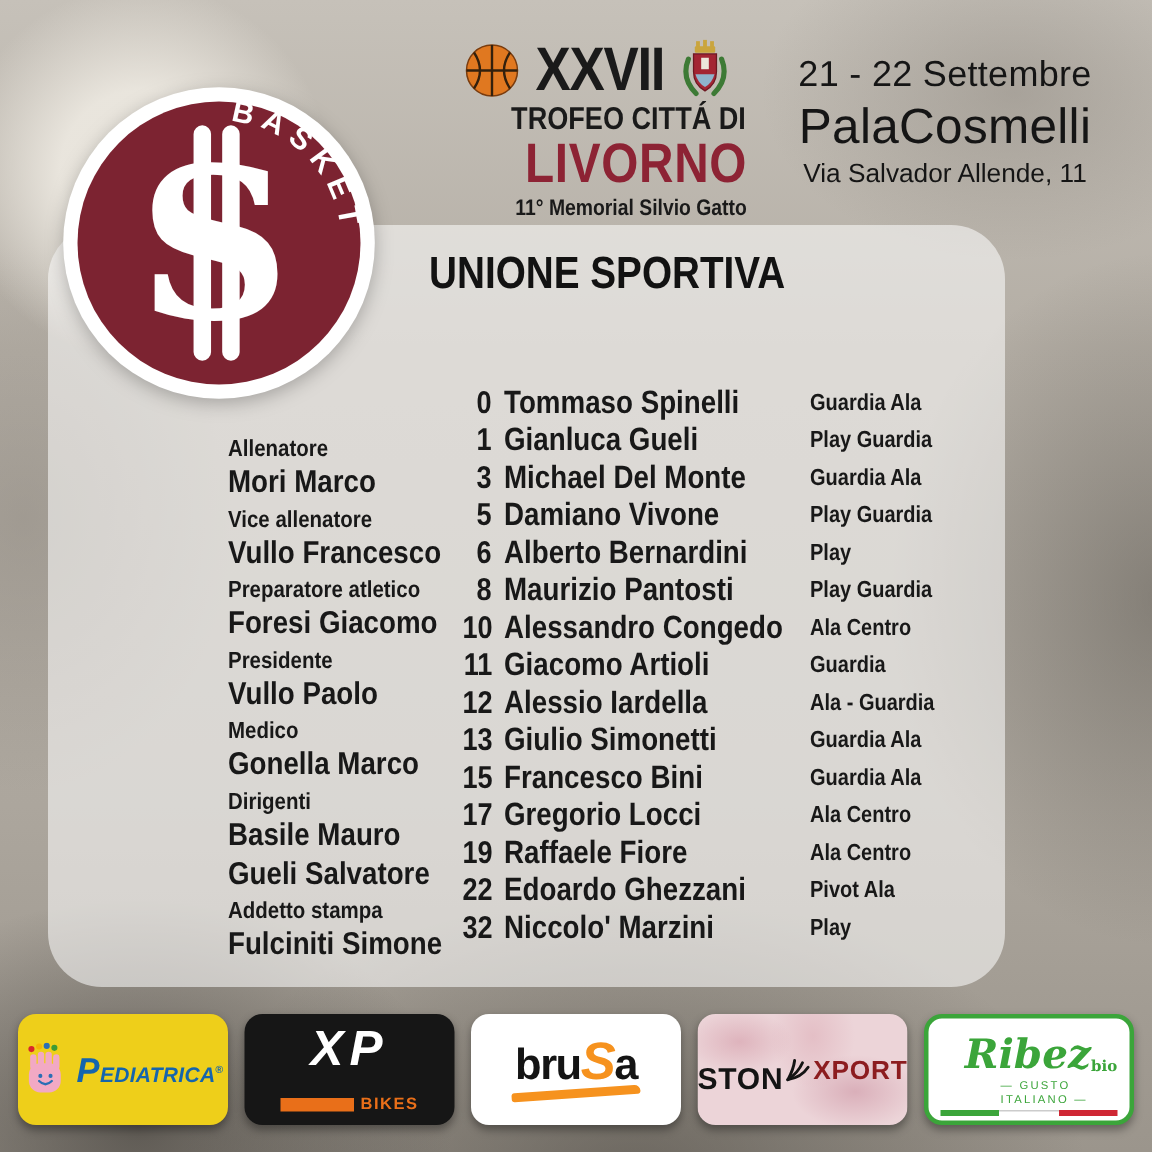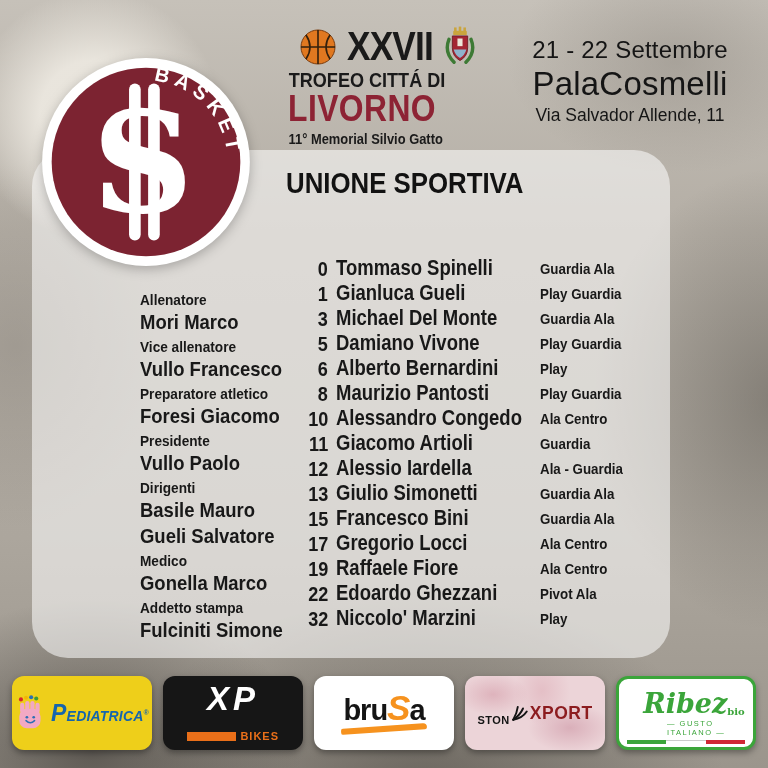--- a/index.html
+++ b/index.html
@@ -21,38 +21,38 @@
   .cond-r { display:inline-block; transform:scaleX(.86); transform-origin:100% 50%; white-space:nowrap; }
 
   
   .panel { left:32px; top:150px; width:638px; height:508px;
     background:rgba(255,255,255,.55); border-radius:36px; }
 
   
   .club-logo { left:40px; top:56px; width:212px; height:212px; filter:drop-shadow(0 3px 6px rgba(0,0,0,.25)); }
 
   
-  .title-block { left:276px; top:26px; width:224px; text-align:left; line-height:1.02; }
+  .title-block { left:286px; top:26px; width:224px; text-align:right; line-height:1.02; }
   .title-row1 { display:flex; align-items:center; justify-content:center; gap:3px; }
   .edition { font-size:41px; font-weight:bold; letter-spacing:-1px; color:#1a1a1a; }
   .title-line1 { font-size:21px; font-weight:bold; color:#1a1a1a; margin-top:1px; }
   .title-line2 { font-size:37px; font-weight:bold; letter-spacing:.5px; margin-top:0px; }
   .title-sub   { font-size:15px; font-weight:bold; color:#1a1a1a; margin-top:3px; }
 
   
   .date-block { left:498px; top:36px; width:264px; text-align:center; color:#151515; }
   .date-line   { font-size:24px; letter-spacing:.2px; }
   .venue-line  { font-size:33px; margin-top:1px; letter-spacing:.2px; }
   .addr-line   { font-size:17.5px; margin-top:2px; }
 
   
   .team-heading { left:286px; top:166px; font-size:30px; font-weight:bold; line-height:34px; color:#121212; }
 
   
-  .staff { left:140px; top:290px; width:160px; }
+  .staff { left:152px; top:290px; width:160px; }
   .staff-block { margin-bottom:2px; }
   .staff-role { font-size:15.5px; line-height:19px; font-weight:bold; transform:scaleX(.88); transform-origin:0 50%; white-space:nowrap; }
   .staff-names > div { font-size:21px; line-height:26px; font-weight:bold; transform:scaleX(.88); transform-origin:0 50%; white-space:nowrap; }
 
   
   .roster { left:300px; top:256px; width:360px; }
   .roster-row { display:grid; grid-template-columns:28px 196px 1fr; column-gap:8px; height:25px; align-items:center; }
   .r-num  { font-size:21px; font-weight:bold; text-align:right; }
   .r-name { font-size:21.5px; font-weight:bold; }
   .r-pos  { font-size:15.5px; font-weight:bold; }
@@ -73,21 +73,21 @@
   .xp-bikes { color:#e96f19; font-weight:bold; font-size:11px; letter-spacing:1px; }
   .card-brusa { background:#fff; flex-direction:column; gap:1px; }
   .brusa-text { font-weight:bold; font-size:29px; color:#141414; letter-spacing:-1px; line-height:28px; }
   .brusa-s { color:#f6921e; font-size:35px; font-style:italic; }
   .brusa-swoosh { width:86px; height:6px; background:#f6921e; border-radius:3px 6px 3px 3px; transform:rotate(-4deg); margin-top:1px; }
   .card-stone { background:
       radial-gradient(ellipse 50px 30px at 20% 25%, rgba(205,140,155,.45), rgba(205,140,155,0) 70%),
       radial-gradient(ellipse 60px 35px at 75% 70%, rgba(190,120,140,.4), rgba(190,120,140,0) 70%),
       radial-gradient(ellipse 40px 50px at 55% 20%, rgba(220,170,180,.5), rgba(220,170,180,0) 70%),
       #ecd4d8; gap:1px; }
-  .stone-left  { font-weight:bold; font-size:11px; letter-spacing:.5px; color:#141414;margin-top:14px; }
+  .stone-left  { font-weight:bold; font-size:20px; letter-spacing:.5px; color:#141414;margin-top:14px; }
   .stone-right { font-weight:bold; font-size:17.5px; letter-spacing:.5px; color:#8c1c1f; }
   .card-ribez { background:#fff; border:3px solid #3ba53a; box-sizing:border-box; flex-direction:column; gap:0;padding-left:48px; }
   .ribez-row { display:flex; align-items:center; gap:4px; }
   .ribez-script { font-family:"DejaVu Serif", serif; font-style:italic; font-weight:bold;
     color:#3ba53a; font-size:27px; line-height:27px; }
   .ribez-bio { font-family:"DejaVu Serif", serif; font-weight:bold; color:#3ba53a; font-size:10px; align-self:flex-end; margin-left:-4px; }
   .ribez-tag { color:#3ba53a; font-size:7.5px; letter-spacing:1.5px; font-weight:normal; margin-top:2px; }
   .ribez-flag { position:absolute; bottom:3px; left:8px; right:8px; height:4px; display:flex; }
   .ribez-flag div { flex:1; }
 </style>
@@ -168,30 +168,30 @@
           <div>Foresi Giacomo</div>
         </div>
       </div>
       <div class="staff-block">
         <div class="staff-role">Presidente</div>
         <div class="staff-names">
           <div>Vullo Paolo</div>
         </div>
       </div>
       <div class="staff-block">
+        <div class="staff-role">Medico</div>
+        <div class="staff-names">
+          <div>Gonella Marco</div>
+        </div>
+      </div>
+      <div class="staff-block">
         <div class="staff-role">Dirigenti</div>
         <div class="staff-names">
           <div>Basile Mauro</div>
           <div>Gueli Salvatore</div>
-        </div>
-      </div>
-      <div class="staff-block">
-        <div class="staff-role">Medico</div>
-        <div class="staff-names">
-          <div>Gonella Marco</div>
         </div>
       </div>
       <div class="staff-block">
         <div class="staff-role">Addetto stampa</div>
         <div class="staff-names">
           <div>Fulciniti Simone</div>
         </div>
       </div>
     </div>
 

